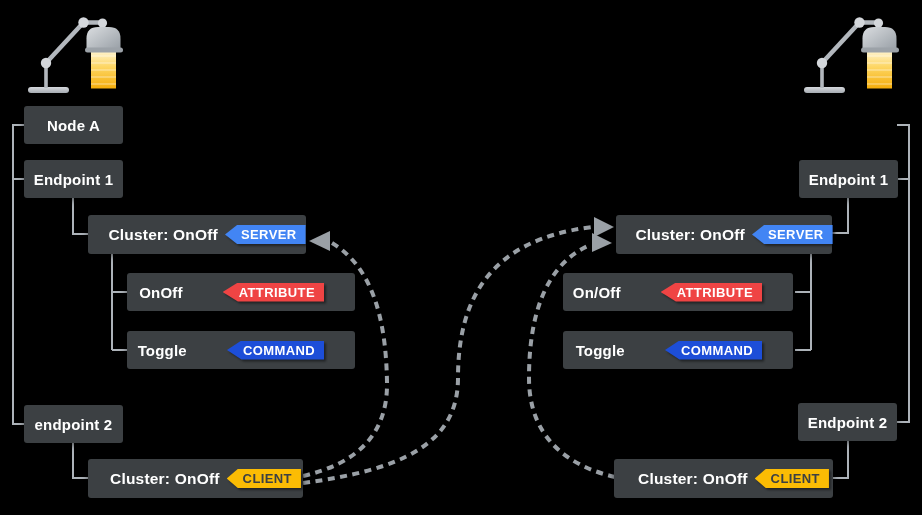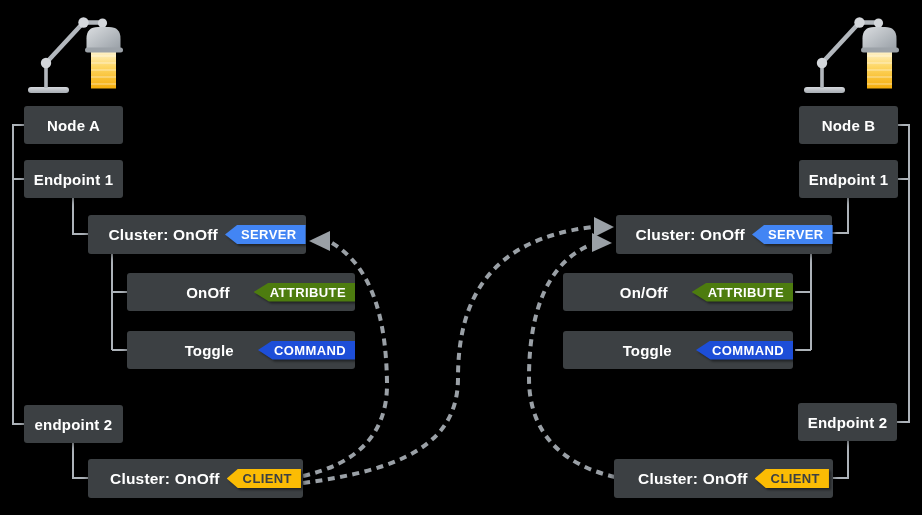--- a/index.html
+++ b/index.html
@@ -11,30 +11,30 @@
   .layer{position:absolute;left:0;top:0;}
   .box{
     position:absolute;background:#3c4043;border-radius:3px;
     display:flex;align-items:center;justify-content:center;
     color:#ffffff;box-shadow:0 2px 6px rgba(0,0,0,.55);
     box-sizing:border-box;
   }
   .box .lbl{font-size:15px;font-weight:600;letter-spacing:.2px;white-space:nowrap;}
   .cluster{gap:7px;padding-left:20px;}
   .cluster .lbl{font-size:15.5px;}
-  .row{justify-content:flex-end;padding-right:0;gap:24px;}
+  .row{justify-content:flex-end;padding-right:31px;gap:40px;}
   .badge-wrap{filter:drop-shadow(2px 2.5px 1px rgba(0,0,0,.45));display:inline-block;line-height:0;}
   .badge{
     display:inline-block;line-height:11px;
     clip-path:polygon(0 50%,15% 0,100% 0,100% 100%,15% 100%);
     font-size:13px;font-weight:700;letter-spacing:.4px;
     padding:4px 9px 4px 16px;color:#ffffff;white-space:nowrap;
   }
   .badge-server{background:#4285f4;}
-  .badge-attribute{background:#4d7c0f;}
+  .badge-attribute{background:#ef4444;}
   .badge-command{background:#1d4ed8;}
   .badge-client{background:#fbbc04;color:#3c4043;}
 </style>
 </head>
 <body>
 
 <div class="stage">
 
   <svg class="layer" width="922" height="515" viewBox="0 0 922 515">
     <defs>
@@ -122,23 +122,20 @@
 
   <div class="box" style="left:24px;top:405px;width:99px;height:38px;">
     <span class="lbl">endpoint 2</span>
   </div>
 
   <div class="box cluster" style="left:88px;top:459px;width:215px;height:39px;">
     <span class="lbl">Cluster: OnOff</span>
     <span class="badge-wrap"><span class="badge badge-client">CLIENT</span></span>
   </div>
 
-  <div class="box" style="left:799px;top:106px;width:99px;height:38px;">
-    <span class="lbl">Node B</span>
-  </div>
 
   <div class="box" style="left:799px;top:160px;width:99px;height:38px;">
     <span class="lbl">Endpoint 1</span>
   </div>
 
   <div class="box cluster" style="left:616px;top:215px;width:216px;height:39px;">
     <span class="lbl">Cluster: OnOff</span>
     <span class="badge-wrap"><span class="badge badge-server">SERVER</span></span>
   </div>
 

